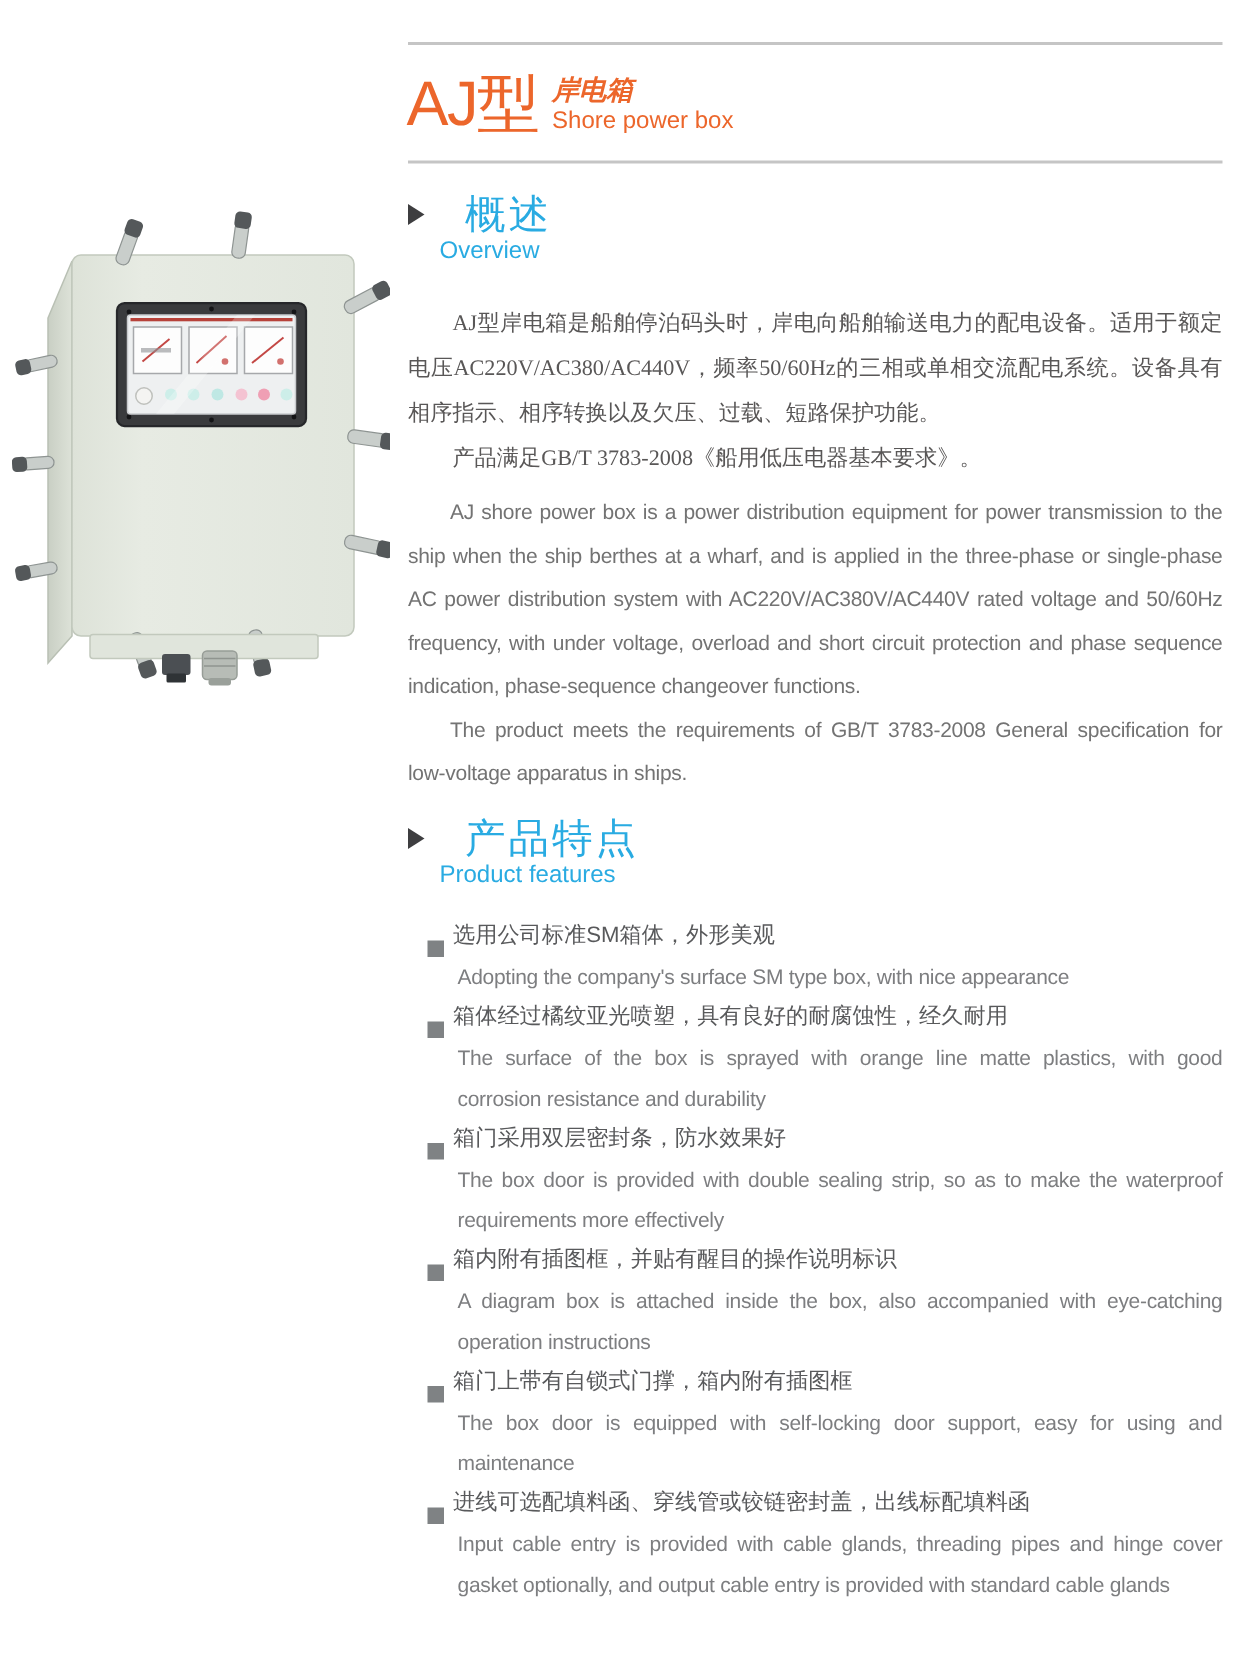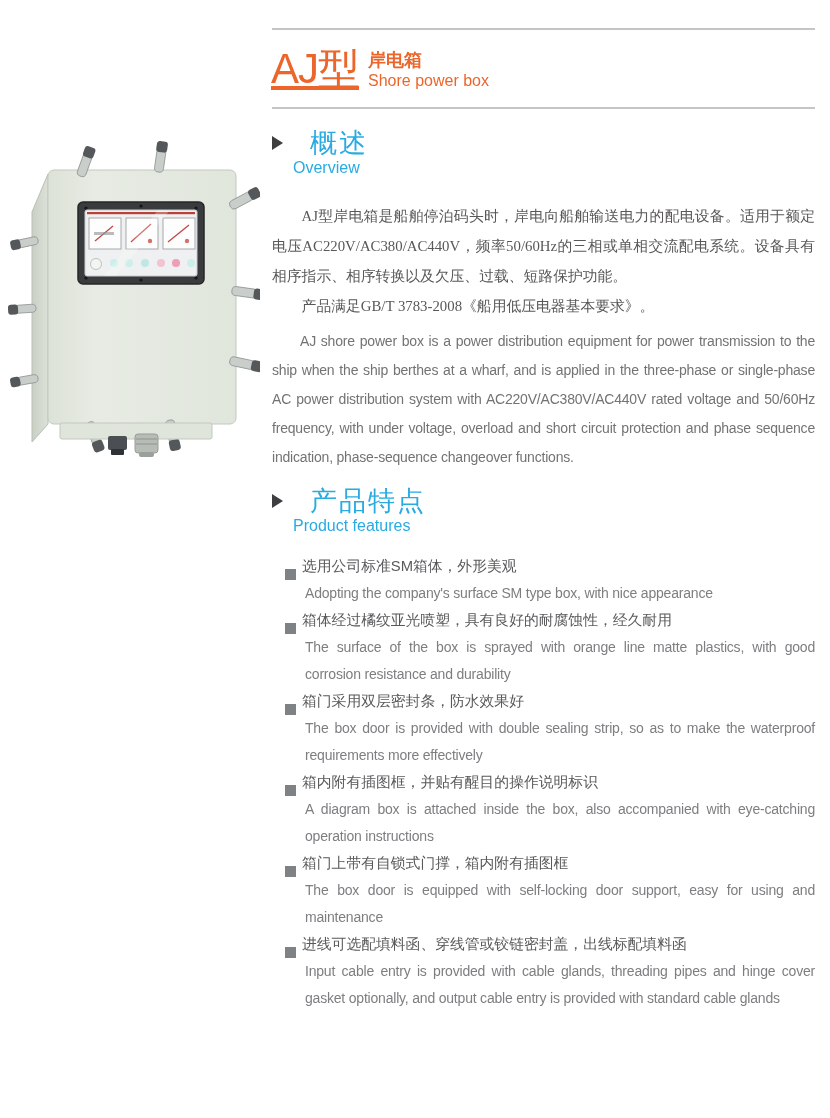--- a/index.html
+++ b/index.html
@@ -9,23 +9,23 @@
     background:#ffffff;
     font-family:"Liberation Sans", sans-serif;
     -webkit-font-smoothing:antialiased;
   }
   .rule { position:absolute; left:272px; width:543px; height:2px; background:#c5c5c5; }
   .rule-top { top:28px; }
   .rule-mid { top:107px; }
 
   
   .prod-header { position:absolute; left:271px; top:46px; display:flex; align-items:flex-start; color:#ec662b; }
-  .model { font-size:42px; line-height:46px; letter-spacing:-1px; font-weight:400;text-decoration:underline; }
+  .model { font-size:42px; line-height:46px; letter-spacing:-1px; font-weight:400; }
   .hsub { margin-left:9px; padding-top:4px; }
-  .hsub-cn { font-size:18px; font-weight:bold; line-height:21px; }
+  .hsub-cn { font-size:18px; font-weight:bold; line-height:21px;font-style:italic; }
   .hsub-en { font-size:16px; line-height:20px; }
 
   
   .photo { position:absolute; left:8px; top:140px; width:252px; height:322px; margin:0; }
 
   
   .main-col { position:absolute; left:272px; top:109px; width:543px; }
 
   .sec-head { display:flex; align-items:flex-start; }
   .marker { width:0; height:0; border-left:11px solid #3e3e40; border-top:7px solid transparent; border-bottom:7px solid transparent; margin-top:8px; flex:none; }
@@ -189,20 +189,21 @@
         <span class="sec-cn" style="display:block">概述</span>
         <span class="sec-en" style="display:block">Overview</span>
       </span>
     </div>
     <div class="cn-paras">
       <p>AJ型岸电箱是船舶停泊码头时，岸电向船舶输送电力的配电设备。适用于额定电压AC220V/AC380/AC440V，频率50/60Hz的三相或单相交流配电系统。设备具有相序指示、相序转换以及欠压、过载、短路保护功能。</p>
       <p>产品满足GB/T 3783-2008《船用低压电器基本要求》。</p>
     </div>
     <div class="en-paras">
       <p>AJ shore power box is a power distribution equipment for power transmission to the ship when the ship berthes at a wharf, and is applied in the three-phase or single-phase AC power distribution system with AC220V/AC380V/AC440V rated voltage and 50/60Hz frequency, with under voltage, overload and short circuit protection and phase sequence indication, phase-sequence changeover functions.</p>
+      <p>The product meets the requirements of GB/T 3783-2008 General specification for low-voltage apparatus in ships.</p>
     </div>
   </section>
 
   <section class="sec-features">
     <div class="sec-head">
       <span class="marker"></span>
       <span class="sec-titles">
         <span class="sec-cn" style="display:block">产品特点</span>
         <span class="sec-en" style="display:block">Product features</span>
       </span>

